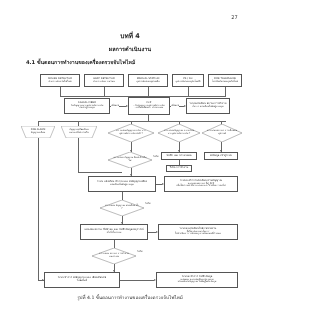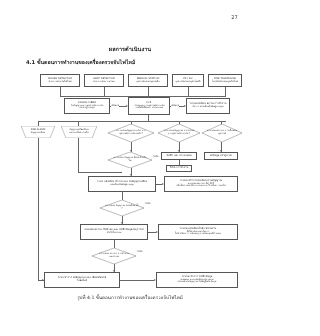--- a/index.html
+++ b/index.html
@@ -161,20 +161,21 @@
     border-left: 2px solid #666;
   }
 </style>
 </head>
 <body>
 
 <div class="page">
 
   <div class="page-number">27</div>
 
+  <div class="chapter-title">บทที่ 4</div>
   <div class="chapter-subtitle">ผลการดำเนินงาน</div>
   <div class="section-heading">4.1 ขั้นตอนการทำงานของเครื่องตรวจจับไฟไหม้</div>
 
   <div class="flowchart">
 
     <div class="node" style="left:24px; top:4px; width:40px; height:13px;">
       <div class="l1">SMOKE DETECTOR</div>
       <div class="l2">ตัวตรวจจับควันไฟไหม้</div>
     </div>
     <div class="node" style="left:68px; top:4px; width:40px; height:13px;">

